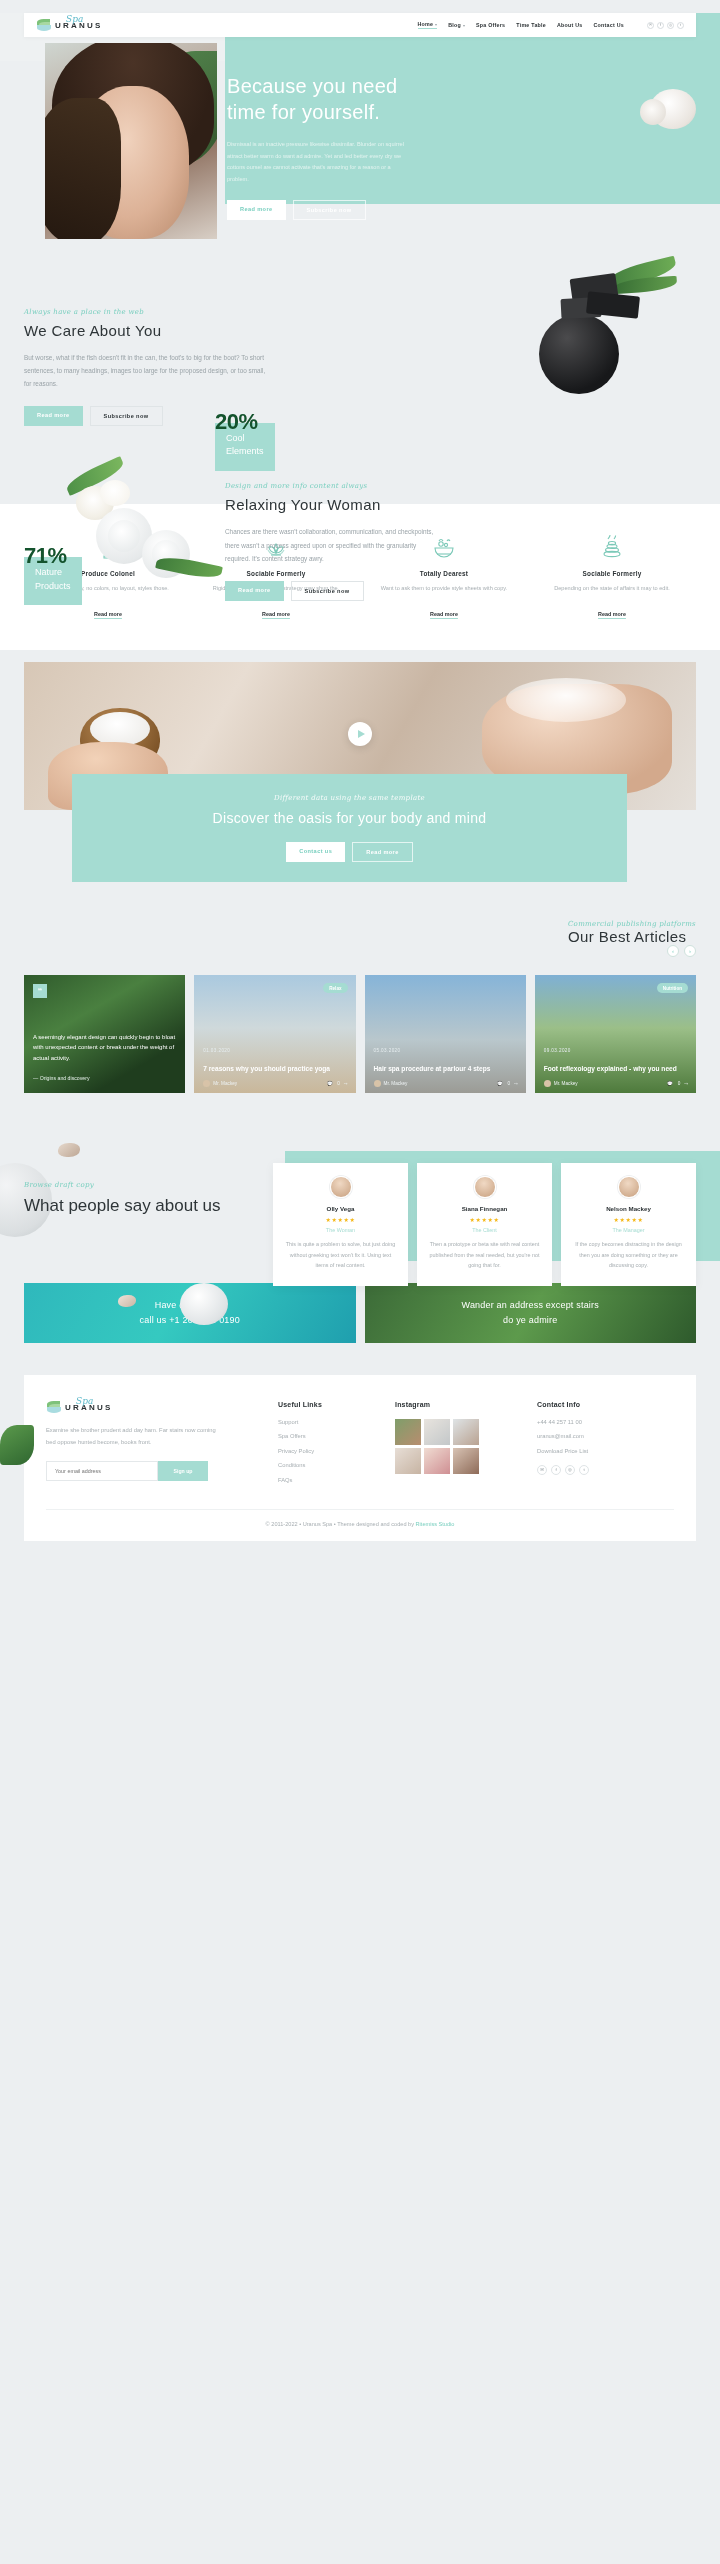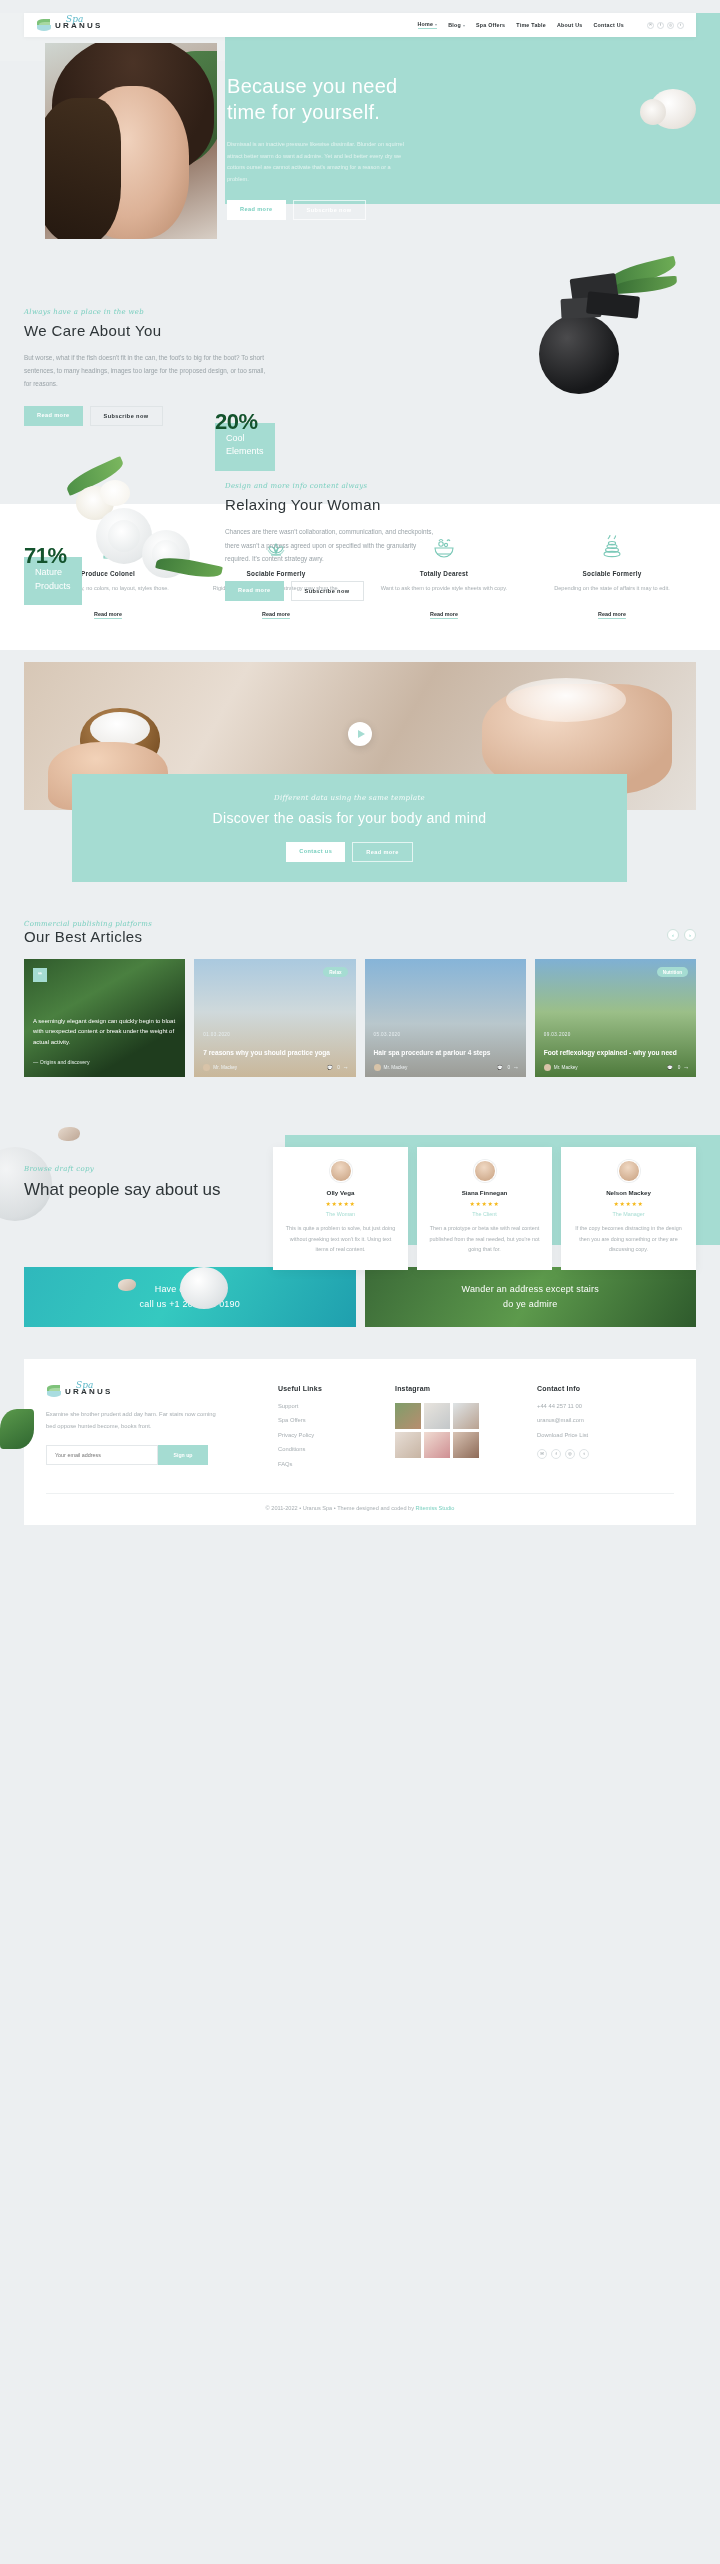--- a/index.html
+++ b/index.html
@@ -129,21 +129,21 @@
      background:#fff;display:flex;align-items:center;justify-content:center;box-shadow:0 2px 8px rgba(0,0,0,.12);}
   .play i{width:0;height:0;border-left:7px solid #a5dcd2;border-top:4.5px solid transparent;
      border-bottom:4.5px solid transparent;margin-left:2px;}
   .oasis{position:relative;margin:-36px 93px 0 72px;background:#a5dcd2;padding:20px 0 20px;text-align:center;z-index:3;}
   .oasis .script{color:#fff;opacity:.92;}
   .oasis h3{font-size:14px;color:#fff;font-weight:400;line-height:1.5;margin-top:6px;letter-spacing:.3px;}
   .oasis-btns{margin-top:13px;display:flex;gap:7px;justify-content:center;}
 
   
   .articles{padding:38px 24px 0;position:relative;}
-  .art-head{display:flex;align-items:flex-end;}
+  .art-head{display:flex;align-items:flex-end;flex-direction:column;}
   .arrows{margin-left:auto;display:flex;gap:5px;margin-bottom:4px;}
   .arw{width:12px;height:12px;border-radius:50%;border:.8px solid #cfe2dd;color:#79cfbf;font-size:6px;
     display:flex;align-items:center;justify-content:center;background:#fff;}
   .art-grid{display:flex;gap:9px;margin-top:14px;}
   .card{flex:1;height:118px;position:relative;overflow:hidden;}
   .c1{background:linear-gradient(150deg,#2f5a2c 0%,#4a8040 35%,#1f3d1e 75%);}
   .c2{background:linear-gradient(180deg,#aac9df 0%,#cfd9db 45%,#c9b79a 100%);}
   .c3{background:linear-gradient(180deg,#86b4d8 0%,#b9c7cc 55%,#9b9b95 100%);}
   .c4{background:linear-gradient(180deg,#7fb0d4 0%,#9bbf88 45%,#4e7a3c 100%);}
   .quote-ic{position:absolute;left:9px;top:9px;width:14px;height:14px;background:#a5dcd2;color:#fff;

